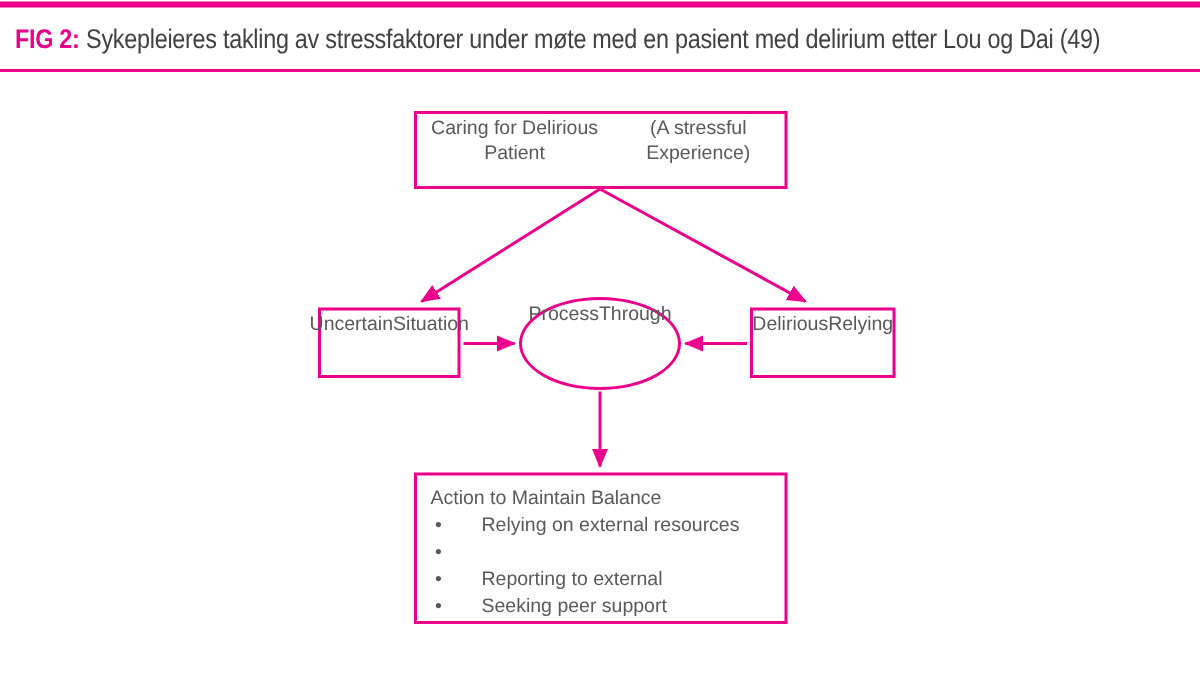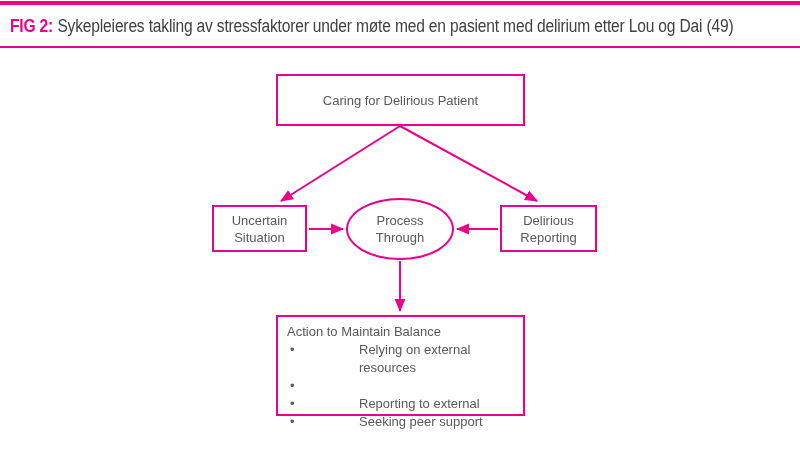--- a/index.html
+++ b/index.html
@@ -30,34 +30,34 @@
 
   
   .diagram { position: absolute; left: 0; top: 60px; width: 800px; height: 399px; }
   .arrows  { position: absolute; left: 0; top: 0; width: 800px; height: 399px; }
 
   .node {
     position: absolute; border: 2px solid #EC008C; background: #fff;
     color: #58595B; font-size: 13px; line-height: 17px;
   }
   .centered {
-    display: flex; flex-direction: column;
-    align-items: center; justify-content: center; text-align: center;
+    display: flex; 
+    align-items: flex-start; justify-content: center; text-align: center;
   }
   .node-top     { left: 276px; top: 14px;  width: 249px; height: 52px; }
   .node-left    { left: 212px; top: 145px; width: 95px;  height: 47px; }
   .node-right   { left: 500px; top: 145px; width: 97px;  height: 47px; }
   .node-ellipse { left: 346px; top: 138px; width: 108px; height: 62px; border-radius: 50%; }
   .node-bottom  { left: 276px; top: 255px; width: 249px; height: 101px; padding: 6px 4px 0 9px; }
 
   .action-title { line-height: 18px; }
   .bullet-list { list-style: none; }
   .bullet-row { display: flex; line-height: 18px; }
   .bullet-dot { width: 34px; padding-left: 3px; }
-  .bullet-text { flex: 1; margin-left: 38px; }
+  .bullet-text { flex: 1; }
 </style>
 </head>
 <body>
 
 <div class="page">
 
   <div class="rule-top"></div>
   <div class="header-text">
     <span class="fig-label">FIG 2:</span><span>Sykepleieres takling av stressfaktorer under møte med en pasient med delirium etter Lou og Dai (49)</span>
   </div>
@@ -78,35 +78,36 @@
 
       <line x1="309" y1="169" x2="343" y2="169" stroke="#EC008C" stroke-width="2" marker-end="url(#arrowhead)"></line>
 
       <line x1="498" y1="169" x2="457" y2="169" stroke="#EC008C" stroke-width="2" marker-end="url(#arrowhead)"></line>
 
       <line x1="400" y1="201" x2="400" y2="251" stroke="#EC008C" stroke-width="2" marker-end="url(#arrowhead)"></line>
     </svg>
 
     <div class="node node-top centered">
       <div>Caring for Delirious Patient</div>
+      <div>(A stressful Experience)</div>
     </div>
 
     <div class="node node-ellipse centered">
       <div>Process</div>
       <div>Through</div>
     </div>
 
     <div class="node node-left centered">
       <div>Uncertain</div>
       <div>Situation</div>
     </div>
 
     <div class="node node-right centered">
       <div>Delirious</div>
-      <div>Reporting</div>
+      <div>Relying</div>
     </div>
 
     <div class="node node-bottom">
       <div class="action-title">Action to Maintain Balance</div>
       <ul class="bullet-list">
         <li class="bullet-row">
           <span class="bullet-dot">•</span>
           <span class="bullet-text">Relying on external resources</span>
         </li>
         <li class="bullet-row">

